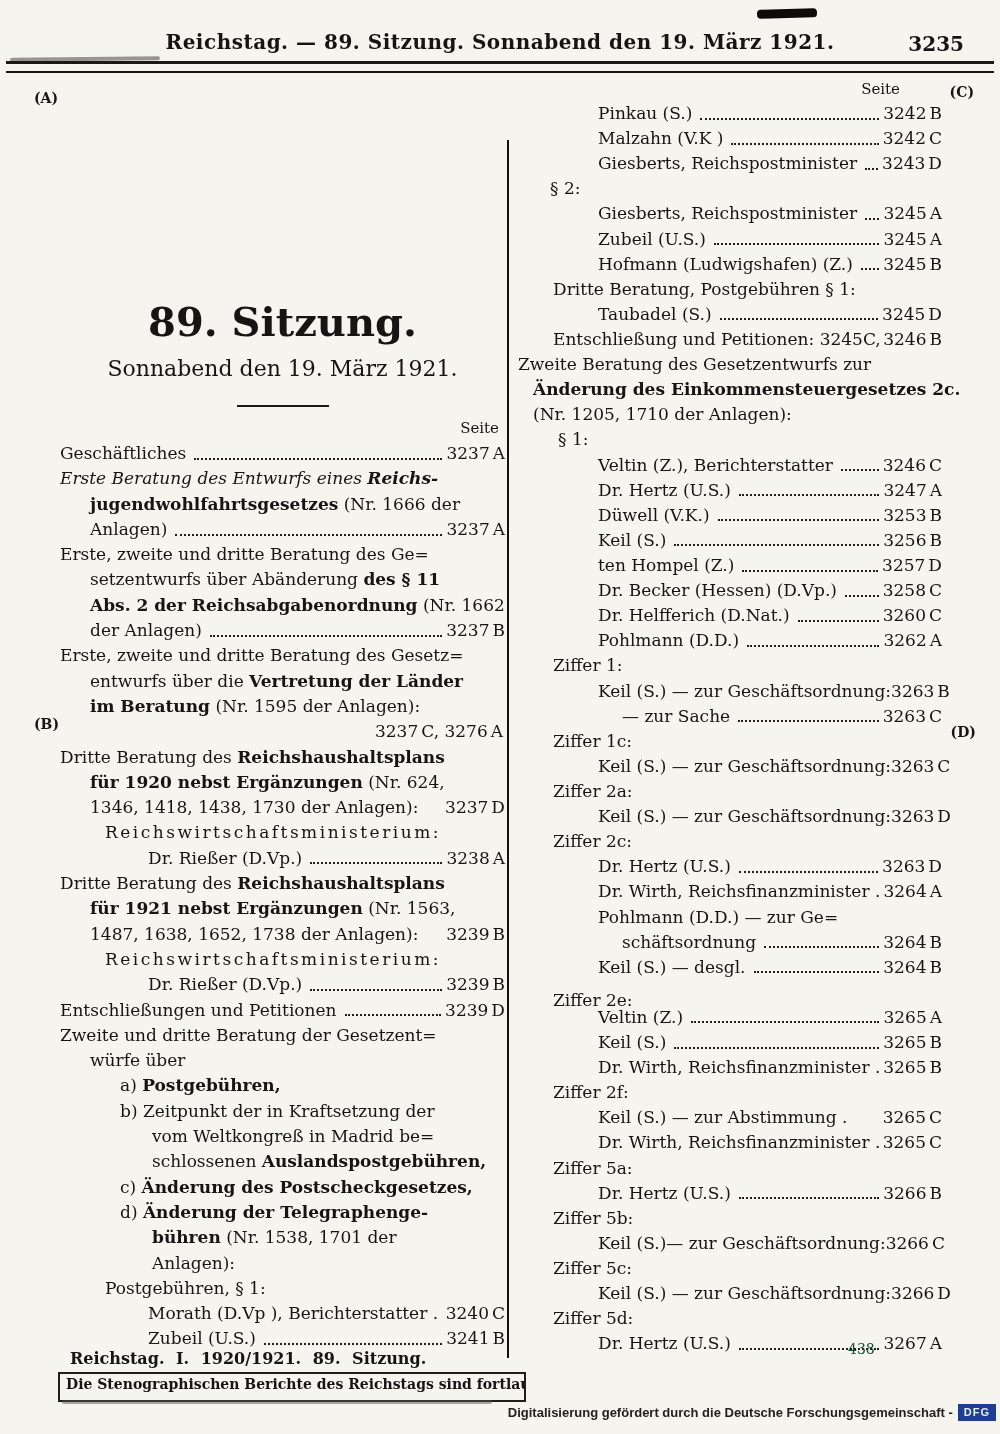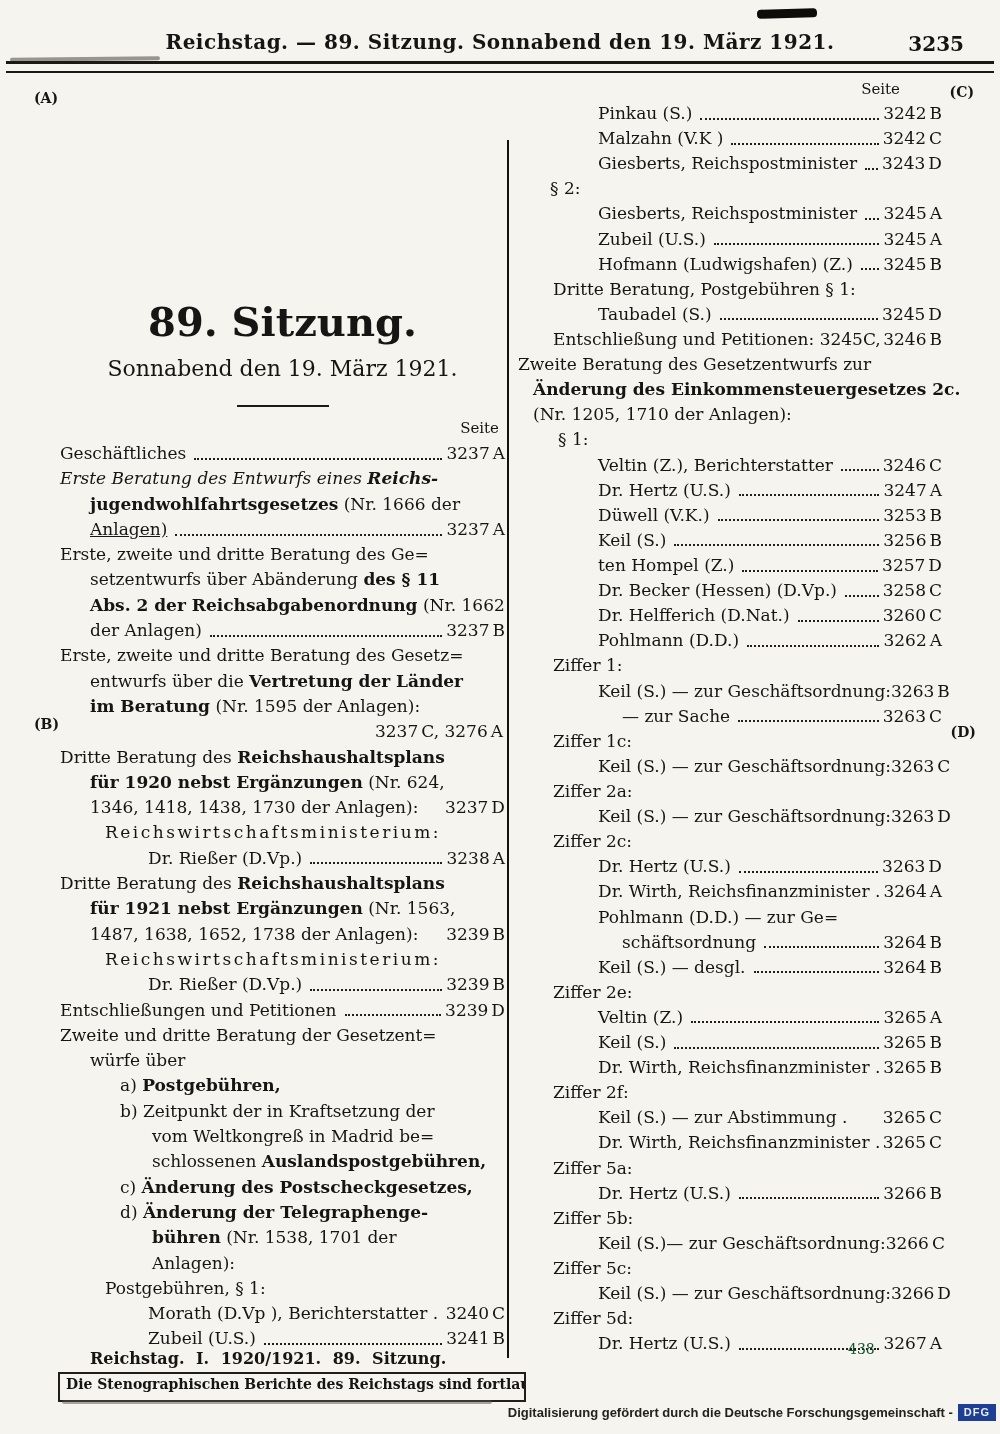--- a/index.html
+++ b/index.html
@@ -47,21 +47,21 @@
   .tl.ralign{justify-content:flex-end;padding-right:2px;}
   .lead{flex:1 1 8px;min-width:8px;border-bottom:2.4px dotted #221f1b;
     align-self:center;margin:6px 4px 0 8px;}
   .gap{flex:1 1 8px;}
   .pg{white-space:nowrap;}
   .pgl{font-style:normal;margin-left:3px;}
 
   .sig{position:absolute;left:848px;top:1341px;font-size:14px;color:#14532d;}
 
   
-  .vol-line{position:absolute;left:90px;top:1349px;font-size:16px;font-weight:bold;word-spacing:6px;}
+  .vol-line{position:absolute;left:70px;top:1349px;font-size:16px;font-weight:bold;word-spacing:6px;}
   .box-note{position:absolute;left:58px;top:1372px;width:452px;height:24px;
     border:2px solid #211e1a;font-size:14px;font-weight:bold;padding:2px 6px 0 6px;
     overflow:hidden;background:#f5f4ef;white-space:nowrap;}
   .box-note-clip{position:absolute;left:62px;top:1400px;width:430px;height:4px;background:#55514b;
     opacity:.5;border-radius:2px;}
 
   
   .wm{position:absolute;right:4px;top:1404px;display:flex;align-items:center;
     font-family:"Liberation Sans", sans-serif;}
   .wm-text{font-size:13px;font-weight:bold;color:#24221f;margin-right:5px;}
@@ -98,21 +98,21 @@
           <span class="lead"></span>
           <span class="pg">3237<i class="pgl">A</i></span>
         </div>
         <div class="tl">
           <span class="tx" style="padding-left: 0px; font-style: italic;"><span>Erste Beratung des Entwurfs eines </span><span class="b">Reichs-</span></span>
         </div>
         <div class="tl">
           <span class="tx" style="padding-left: 30px;"><span class="b">jugendwohlfahrtsgesetzes</span><span> (Nr. 1666 der</span></span>
         </div>
         <div class="tl">
-          <span class="tx" style="padding-left: 30px; text-decoration: underline;"><span>Anlagen)</span></span>
+          <span class="tx" style="padding-left: 30px;"><span>Anlagen)</span></span>
           <span class="lead"></span>
           <span class="pg">3237<i class="pgl">A</i></span>
         </div>
         <div class="tl">
           <span class="tx" style="padding-left: 0px;"><span>Erste, zweite und dritte Beratung des Ge=</span></span>
         </div>
         <div class="tl">
           <span class="tx" style="padding-left: 30px;"><span>setzentwurfs über Abänderung </span><span class="b">des § 11</span></span>
         </div>
         <div class="tl">
@@ -374,21 +374,21 @@
           <span class="tx" style="padding-left: 104px;"><span>schäftsordnung</span></span>
           <span class="lead"></span>
           <span class="pg">3264<i class="pgl">B</i></span>
         </div>
         <div class="tl">
           <span class="tx" style="padding-left: 80px;"><span>Keil (S.) — desgl.</span></span>
           <span class="lead"></span>
           <span class="pg">3264<i class="pgl">B</i></span>
         </div>
         <div class="tl">
-          <span class="tx" style="padding-left: 35px;"><span>Ziffer 2e:</span></span>
+          <span class="tx" style="padding-left: 35px; margin-top: 8px;"><span>Ziffer 2e:</span></span>
         </div>
         <div class="tl">
           <span class="tx" style="padding-left: 80px;"><span>Veltin (Z.)</span></span>
           <span class="lead"></span>
           <span class="pg">3265<i class="pgl">A</i></span>
         </div>
         <div class="tl">
           <span class="tx" style="padding-left: 80px;"><span>Keil (S.)</span></span>
           <span class="lead"></span>
           <span class="pg">3265<i class="pgl">B</i></span>

